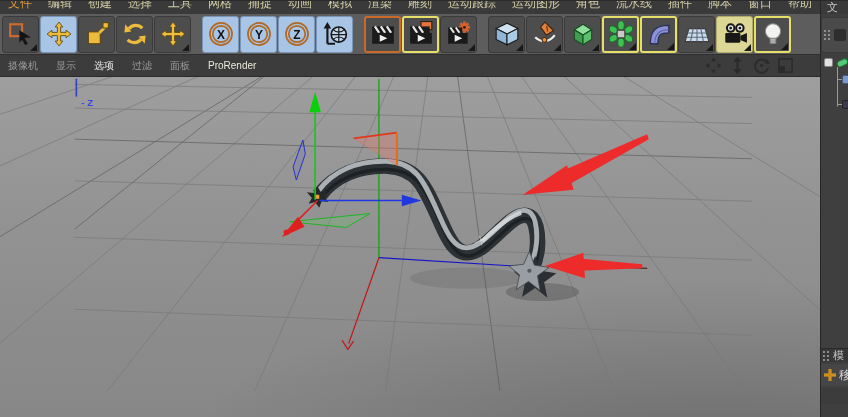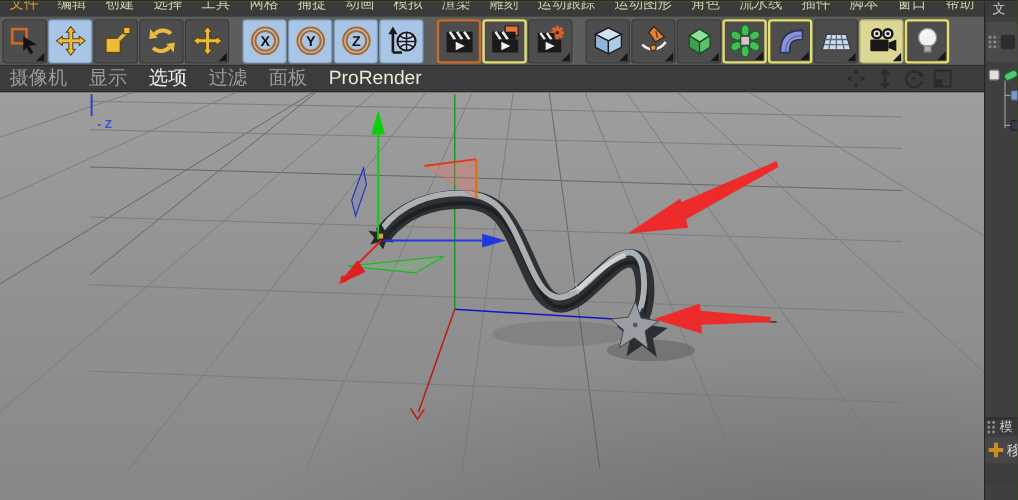--- a/index.html
+++ b/index.html
@@ -17,21 +17,21 @@
   .btn{position:relative;width:37px;height:37px;background:#4d4d4d;border:1px solid #3a3a3a;border-radius:3px;display:flex;align-items:center;justify-content:center;}
   .btn.blue{background:#a9c5e6;border-color:#7a95b5;}
   .btn.ylw-border{border:2px solid #e6e06a;}
   .btn.org-border{border:2px solid #c96a2a;}
   .btn.ylw-bg{background:#dcd794;border-color:#b0ab6a;}
   .btn.corner::after{content:"";position:absolute;right:1px;bottom:1px;border-left:7px solid transparent;border-bottom:7px solid #181818;}
   .btn svg{display:block;}
 
   
   .vpmenu{position:absolute;left:0;top:54px;width:820px;height:22px;background:#3c3c3c;border-bottom:1px solid #2b2b2b;display:flex;align-items:center;padding:0 8px;}
-  .vmi{font-size:16px;color:#9a9a9a;margin-right:18px;white-space:nowrap;}
+  .vmi{font-size:10px;color:#9a9a9a;margin-right:18px;white-space:nowrap;}
   .vmi.active{color:#ececec;text-align:right;}
   .vmi.bright{color:#e9e9da;}
   .vpctrls{margin-left:auto;margin-right:18px;display:flex;gap:6px;align-items:center;}
   .vpc{width:18px;height:18px;display:flex;align-items:center;justify-content:center;}
 
   
   .viewport{position:absolute;left:0;top:76px;width:820px;height:341px;
     background:
       radial-gradient(120% 95% at 88% 112%, rgba(35,35,35,.26), rgba(35,35,35,0) 55%),
       linear-gradient(180deg,#9e9e9e 0%,#929292 45%,#878787 100%);}

